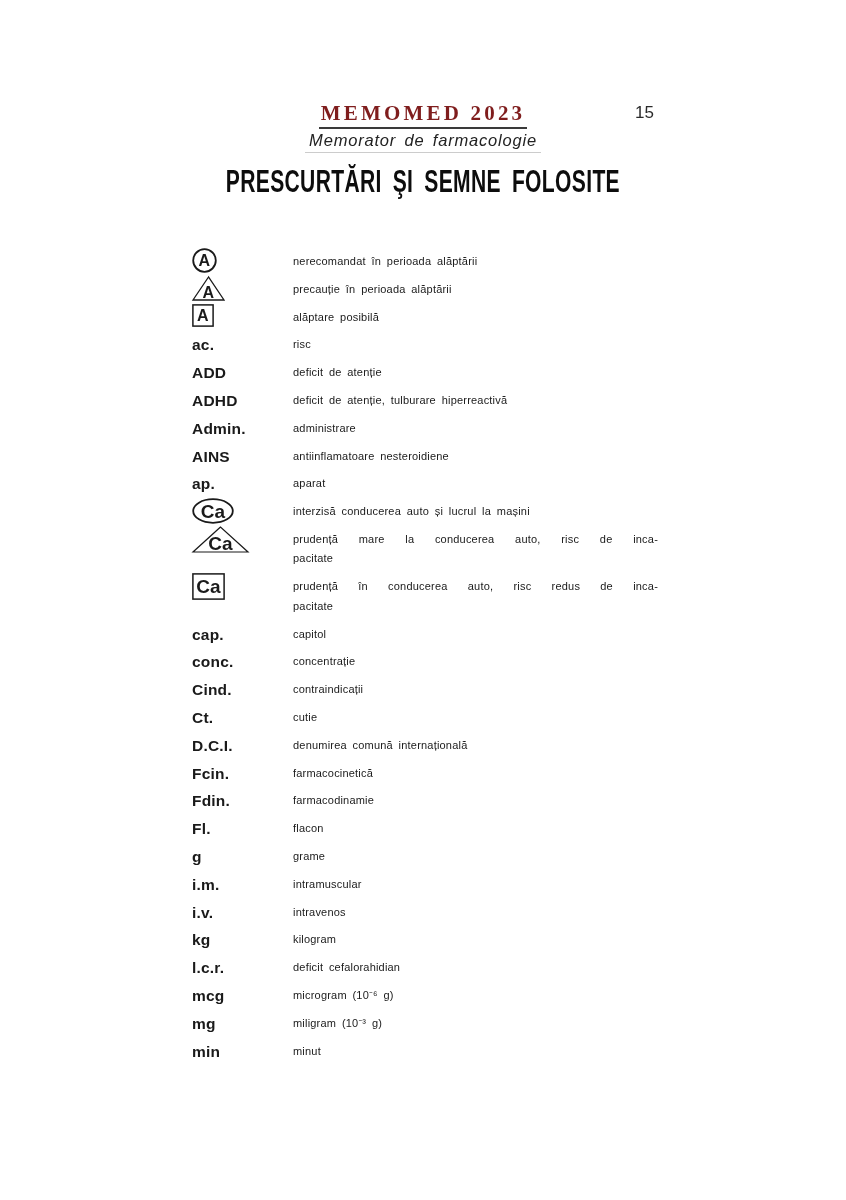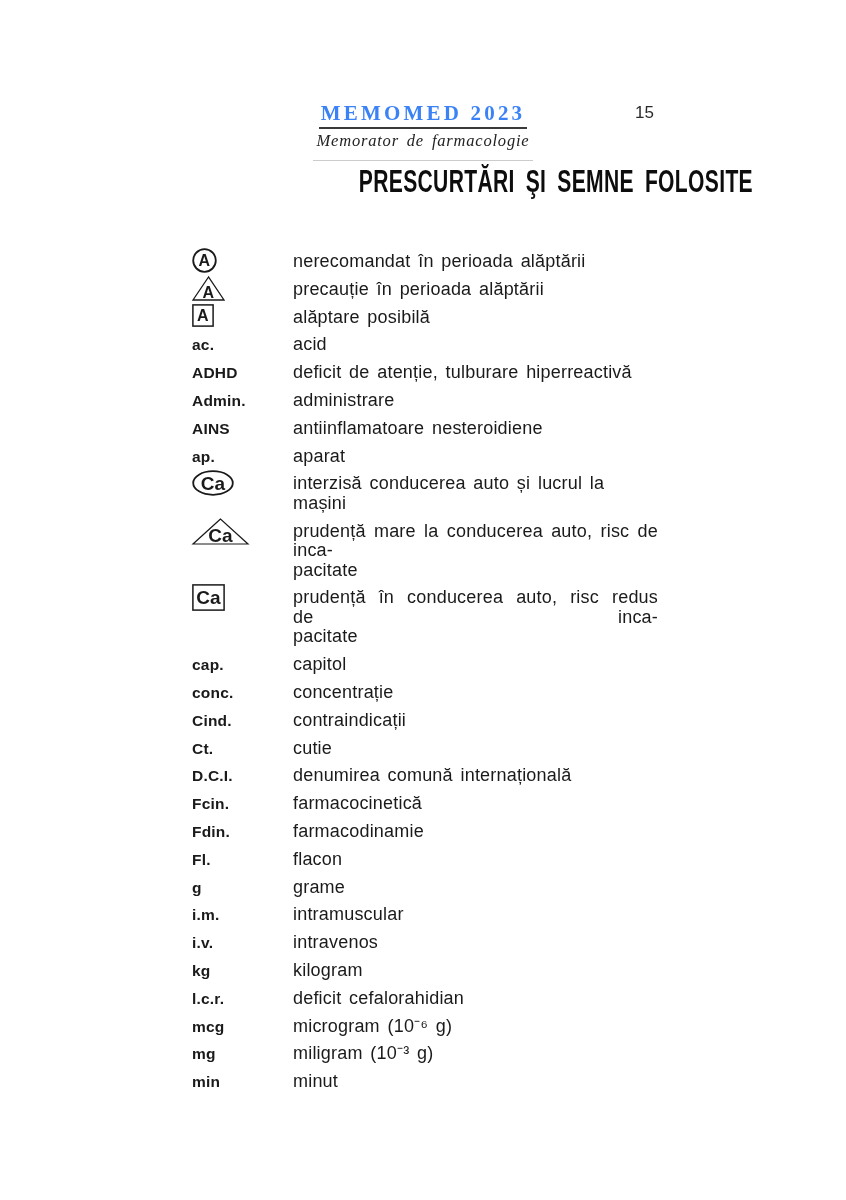--- a/index.html
+++ b/index.html
@@ -10,57 +10,57 @@
   .page { position: absolute; inset: 0; background: #ffffff; }
 
   
   .header {
     position: absolute; top: 103px; left: 0; width: 846px;
     display: flex; flex-direction: column; align-items: center;
   }
   .book-title {
     font-family: "Liberation Serif", serif; font-weight: bold;
     font-size: 21px; letter-spacing: 3.2px; line-height: 1;
-    color: #3b82f6; border-bottom: 2px solid #3a3a3a; padding: 0 2px 3px 2px;
+    color: #7f1d1d; border-bottom: 2px solid #3a3a3a; padding: 0 2px 3px 2px;
     white-space: nowrap;
   }
   .book-subtitle {
-    font-family: Liberation Serif, serif; font-style: italic;
+    font-family: Liberation Sans, sans-serif; font-style: italic;
     font-size: 16.5px; letter-spacing: 0.8px; word-spacing: 3px;
     line-height: 1.05; margin-top: 3px; color: #222;
-    border-bottom: 1px solid #cccccc; padding: 0 4px 11px 4px;
+    border-bottom: 1px solid #cccccc; padding: 0 4px 3px 4px;
     white-space: nowrap;
   }
   .page-number {
     position: absolute; top: 103px; left: 635px;
     font-size: 17px; color: #2a2a2a;
   }
 
   
   .page-title-wrap {
     position: absolute; top: 166px; left: 0; width: 846px;
-    display: flex; justify-content: flex-end;
+    display: flex; justify-content: center;
   }
   .page-title {
     font-weight: bold; font-size: 31px; line-height: 1;
     letter-spacing: 0.5px; word-spacing: 7px; white-space: nowrap;
     transform: scaleX(0.68); transform-origin: center;
     color: #0d0d0d;
   }
 
   
   .list { position: absolute; top: 252px; left: 192px; width: 466px; }
   .row { display: flex; align-items: flex-start; margin-bottom: 8.3px; min-height: 19.5px; }
   .abbr-col {
     flex: 0 0 101px; width: 101px; position: relative;
     font-weight: bold; font-size: 15.5px; line-height: 19.5px;
     letter-spacing: 0.2px;
   }
   .desc-col {
-    flex: 1; font-size: 18px; line-height: 19.5px;
+    flex: 1; font-size: 11px; line-height: 19.5px;
     letter-spacing: 0.2px; word-spacing: 2.5px;
   }
   .desc-line.just { text-align: justify; text-align-last: justify; }
   .symbol { position: absolute; left: 0; top: -4px; overflow: visible; }
   .symbol text { font-family: "Liberation Sans", sans-serif; font-weight: bold; }
 </style>
 </head>
 <body>
 
 <div class="page">
@@ -105,21 +105,27 @@
             <text x="11" y="17.259999999999998" text-anchor="middle" font-size="16" fill="#1a1a1a">A</text>
           </svg>
         </div>
     <div class="desc-col">
           <div class="desc-line">alăptare posibilă</div>
         </div>
   </div>
       <div class="row">
     <div class="abbr-col"><span>ac.</span></div>
     <div class="desc-col">
-          <div class="desc-line">acid</div>
+          <div class="desc-line">risc</div>
+        </div>
+  </div>
+      <div class="row">
+    <div class="abbr-col"><span>ADD</span></div>
+    <div class="desc-col">
+          <div class="desc-line">deficit de atenție</div>
         </div>
   </div>
       <div class="row">
     <div class="abbr-col"><span>ADHD</span></div>
     <div class="desc-col">
           <div class="desc-line">deficit de atenție, tulburare hiperreactivă</div>
         </div>
   </div>
       <div class="row">
     <div class="abbr-col"><span>Admin.</span></div>

